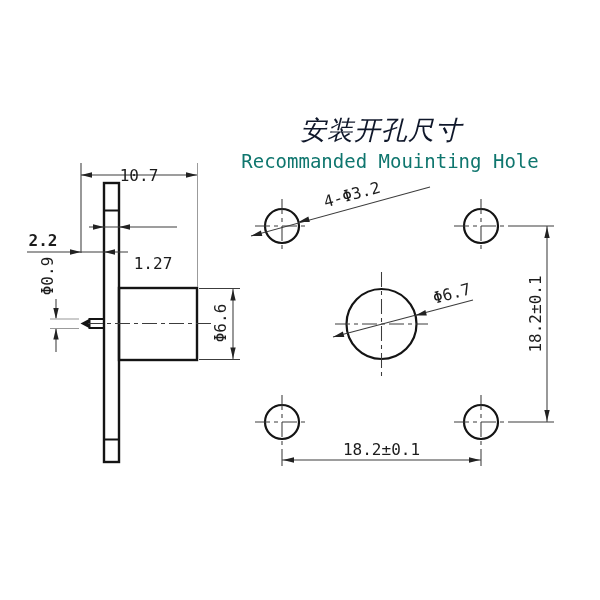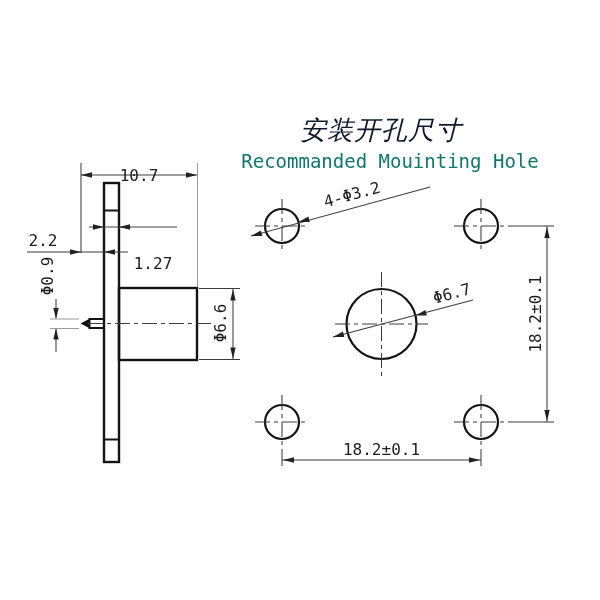--- a/index.html
+++ b/index.html
@@ -129,21 +129,21 @@
         <polygon class="ah" points="547,421 544.3,410 549.7,410"></polygon>
       </g>
     </g>
   </svg>
 
   <div class="title-zh">安装开孔尺寸</div>
   <div class="title-en">Recommanded Mouinting Hole</div>
 
   <div class="label" style="left:81px;top:168px;width:116px;">10.7</div>
   <div class="label" style="left:125px;top:209px;width:56px;margin-top:47px;">1.27</div>
-  <div class="label" style="left:24px;top:233px;width:38px;">2.2</div>
+  <div class="label" style="left:24px;top:233px;width:38px;font-weight:bold;">2.2</div>
   <div class="label rot90" style="left:16px;top:268px;width:64px;">Φ0.9</div>
   <div class="label rot90" style="left:189px;top:315px;width:64px;">Φ6.6</div>
 
   <div class="label" style="left:317px;top:187px;width:70px;transform:rotate(-15.3deg);">4-Φ3.2</div>
   <div class="label" style="left:426px;top:286px;width:52px;transform:rotate(-14.8deg);">Φ6.7</div>
   <div class="label" style="left:336px;top:442px;width:91px;">18.2±0.1</div>
   <div class="label rot90" style="left:490px;top:306px;width:91px;">18.2±0.1</div>
 
 </div>
 

